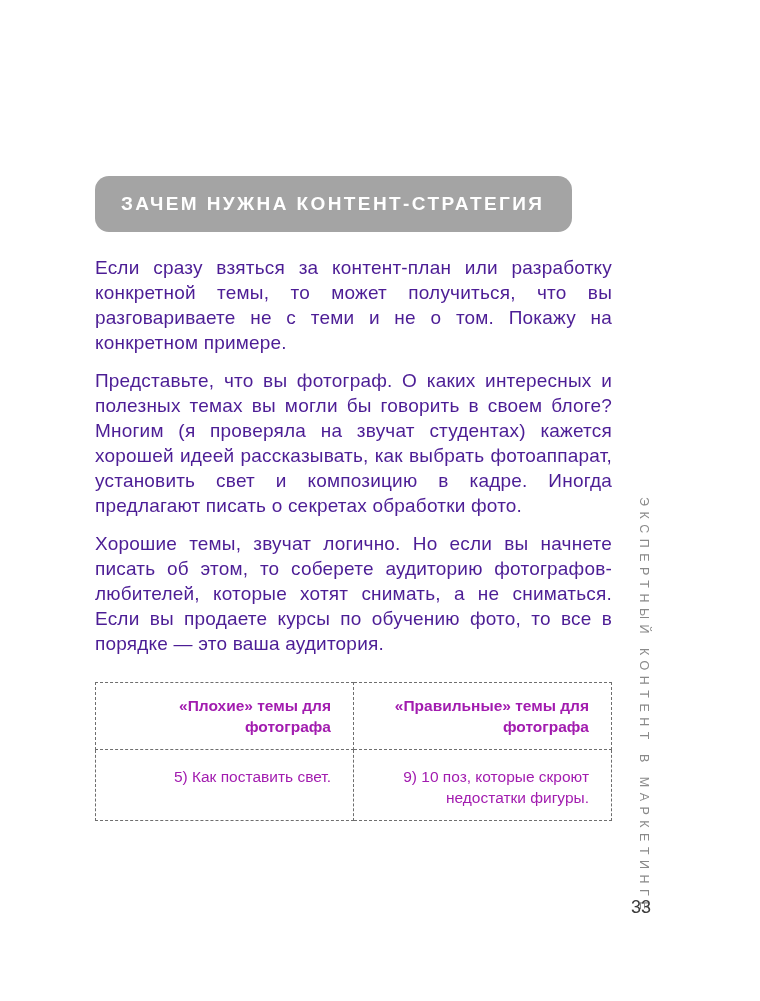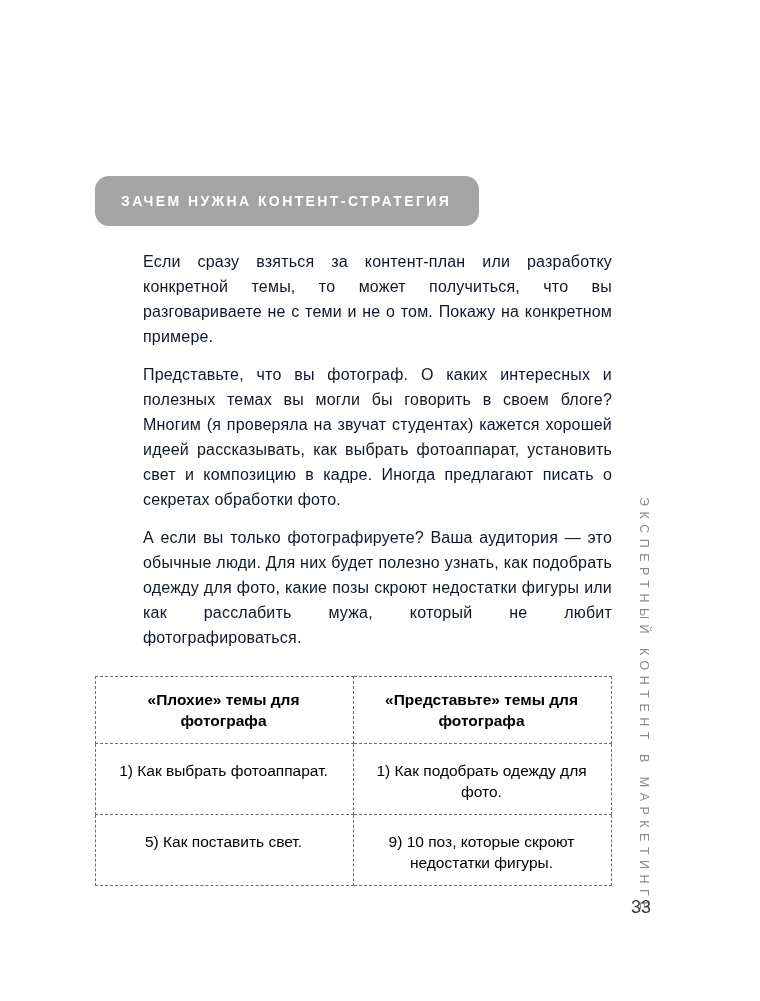--- a/index.html
+++ b/index.html
@@ -26,50 +26,49 @@
     width: 517px;
   }
 
   .title-badge {
     display: inline-flex;
     align-items: center;
     background: #a4a4a4;
     color: #ffffff;
     border-radius: 14px;
     padding: 17px 28px 17px 26px;
-    font-size: 14px;
+    font-size: 19px;
     font-weight: 600;
     letter-spacing: 2.4px;
     margin-bottom: 10px;
     white-space: nowrap;
   }
 
   .body-text p {
-    color: #0f172a;
-    font-size: 16px;
+    color: #4c1d95;
+    font-size: 19px;
     line-height: 25px;
     text-align: justify;
     margin-top: 13px;
     letter-spacing: 0.2px;
-    margin-left: 48px;
   }
 
   .topics-table {
     width: 517px;
     margin-top: 26px;
     border-collapse: collapse;
     table-layout: fixed;
   }
 
   .topics-table th,
   .topics-table td {
     border: 1.5px dashed #6e6e6e;
-    color: #000000;
+    color: #a21caf;
     vertical-align: top;
-    text-align: center;
+    text-align: right;
     padding: 12px 22px 12px 20px;
     font-size: 15.5px;
     line-height: 21px;
   }
 
   .topics-table th {
     font-weight: 700;
     height: 66px;
   }
 
@@ -106,35 +105,31 @@
 
   <div class="content">
 
     <div class="title-badge">
       <span>ЗАЧЕМ НУЖНА КОНТЕНТ-СТРАТЕГИЯ</span>
     </div>
 
     <div class="body-text">
       <p>Если сразу взяться за контент-план или разработку конкретной темы, то может получиться, что вы разговариваете не с теми и не о том. Покажу на конкретном примере.</p>
       <p>Представьте, что вы фотограф. О каких интересных и полезных темах вы могли бы говорить в своем блоге? Многим (я проверяла на звучат студентах) кажется хорошей идеей рассказывать, как выбрать фотоаппарат, установить свет и композицию в кадре. Иногда предлагают писать о секретах обработки фото.</p>
-      <p>А если вы только фотографируете? Ваша аудитория — это обычные люди. Для них будет полезно узнать, как подобрать одежду для фото, какие позы скроют недостатки фигуры или как расслабить мужа, который не любит фотографироваться.</p>
+      <p>Хорошие темы, звучат логично. Но если вы начнете писать об этом, то соберете аудиторию фотографов-любителей, которые хотят снимать, а не сниматься. Если вы продаете курсы по обучению фото, то все в порядке — это ваша аудитория.</p>
     </div>
 
     <table class="topics-table">
       <thead>
         <tr>
           <th>«Плохие» темы для фотографа</th>
-          <th>«Представьте» темы для фотографа</th>
+          <th>«Правильные» темы для фотографа</th>
         </tr>
       </thead>
       <tbody>
-        <tr>
-          <td>1) Как выбрать фотоаппарат.</td>
-          <td>1) Как подобрать одежду для фото.</td>
-        </tr>
         <tr>
           <td>5) Как поставить свет.</td>
           <td>9) 10 поз, которые скроют недостатки фигуры.</td>
         </tr>
       </tbody>
     </table>
 
   </div>
 
   <div class="vertical-sidebar">ЭКСПЕРТНЫЙ КОНТЕНТ В МАРКЕТИНГЕ</div>

